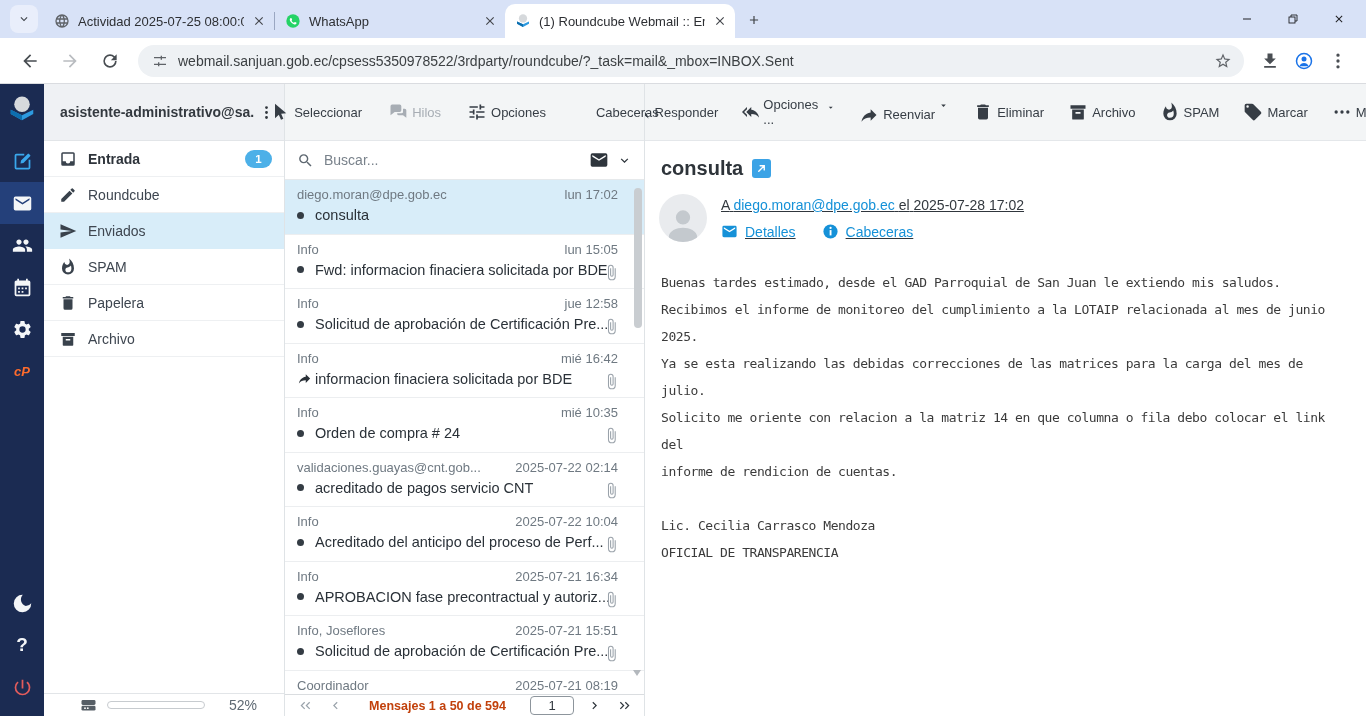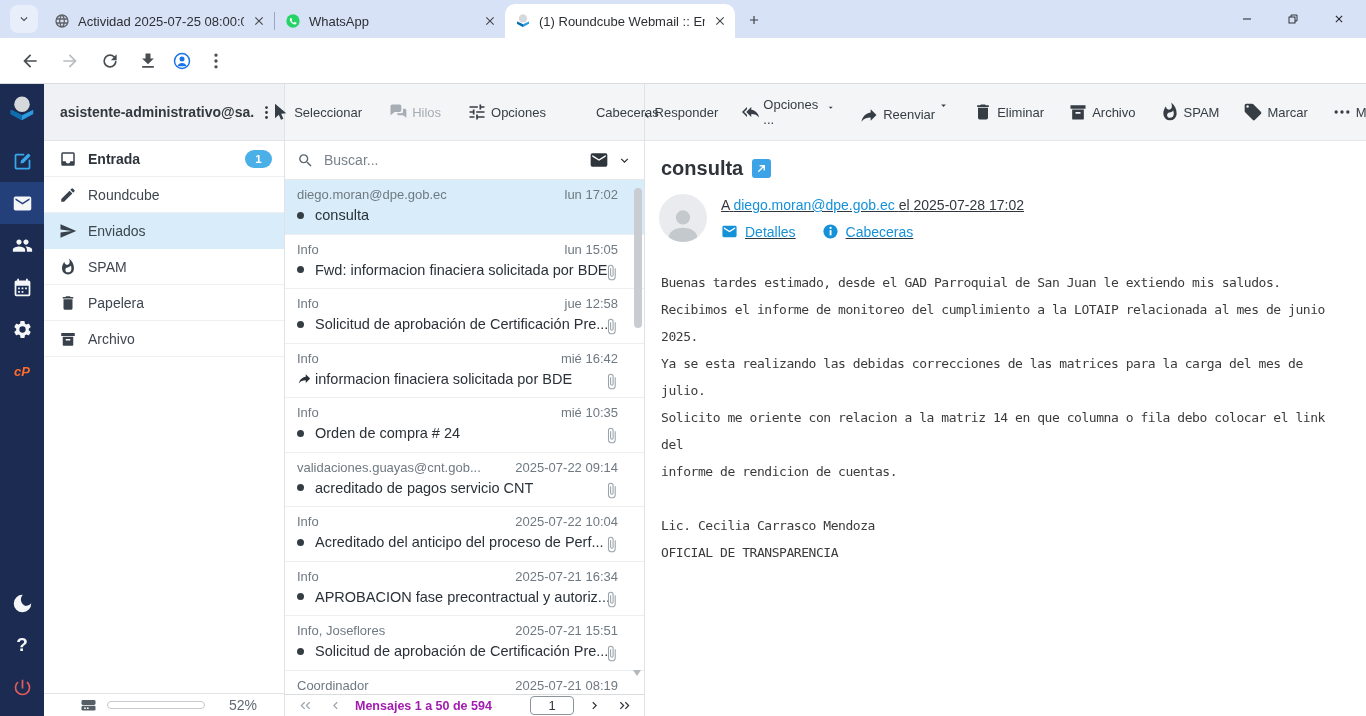--- a/index.html
+++ b/index.html
@@ -99,21 +99,21 @@
   .m-status .icon { width:14px; height:14px; }
   .m-subj { flex:1; white-space:nowrap; overflow:hidden; }
   .m-clip { position:absolute; right:24px; top:29px; width:17px; height:17px; color:#9aa2aa; }
   .mrow.partial { border-bottom:none; }
   .list-scrollbar { position:absolute; right:2px; top:8px; width:8px; height:140px; border-radius:4px; background:#c9cdd1; }
   .scroll-arrow { position:absolute; right:3px; bottom:18px; width:0; height:0; border-left:4px solid transparent; border-right:4px solid transparent; border-top:6px solid #b3b8bd; }
   .list-footer { height:22px; border-top:1px solid #dadde0; display:flex; align-items:center; padding:0 10px; gap:10px; background:#fff; }
   .pg-btn { width:20px; height:18px; display:flex; align-items:center; justify-content:center; color:#2f363d; }
   .pg-btn .icon { width:15px; height:15px; }
   .pg-btn.disabled { color:#9aa3ab; }
-  .pg-text { flex:1; text-align:left; font-size:12.5px; font-weight:bold; color:#a21caf; }
+  .pg-text { flex:1; text-align:center; font-size:12.5px; font-weight:bold; color:#c2410c; }
   .pg-input { width:44px; height:19px; border:1px solid #8d959c; border-radius:4px; text-align:center; font-size:13px; color:#30363d; font-family:"Liberation Sans",sans-serif; background:#fff; }
 
   
   .viewcol { flex:1; display:flex; flex-direction:column; background:#fff; min-width:0; }
   .view-toolbar { height:57px; background:#f3f5f6; display:flex; align-items:center; justify-content:center; gap:24px; border-bottom:1px solid #e4e7ea; }
   .view-content { flex:1; padding:16px 20px 0 14px; overflow:hidden; }
   .subject-row { display:flex; align-items:center; gap:9px; padding-left:2px; }
   .subject { font-size:20px; font-weight:bold; color:#2e343a; }
   .ext-link { width:19px; height:19px; border-radius:3px; background:#3ba3e6; color:#fff; display:flex; align-items:center; justify-content:center; }
   .ext-link .icon { width:11px; height:11px; }
@@ -232,20 +232,33 @@
         </svg>
       </span>
     </div>
   <div class="nav-btn">
       <span class="icon">
         <svg viewBox="0 0 24 24" fill="currentColor">
           <path d="M17.65 6.35A7.96 7.96 0 0012 4a8 8 0 108 8h-2a6 6 0 11-1.76-4.24L13 11h7V4l-2.35 2.35z"></path>
         </svg>
       </span>
     </div>
+  <div class="urlbar">
+    <span class="icon tune">
+        <svg viewBox="0 0 24 24" fill="currentColor">
+          <path d="M3 6h10v2H3zM15 6h6v2h-6zM3 16h6v2H3zM11 16h10v2H11zM13 4h2v6h-2zM9 14h2v6H9z"></path>
+        </svg>
+      </span>
+    <span class="url-text">webmail.sanjuan.gob.ec/cpsess5350978522/3rdparty/roundcube/?_task=mail&amp;_mbox=INBOX.Sent</span>
+    <span class="icon star">
+        <svg viewBox="0 0 24 24" fill="currentColor">
+          <path d="M22 9.24l-7.19-.62L12 2 9.19 8.63 2 9.24l5.46 4.73L5.82 21 12 17.27 18.18 21l-1.63-7.03L22 9.24zM12 15.4l-3.76 2.27 1-4.28-3.32-2.88 4.38-.38L12 6.1l1.71 4.04 4.38.38-3.32 2.88 1 4.28L12 15.4z"></path>
+        </svg>
+      </span>
+  </div>
   <div class="chrome-actions">
     <span class="icon">
         <svg viewBox="0 0 24 24" fill="currentColor">
           <path d="M19 9h-4V3H9v6H5l7 7 7-7zM5 18v2h14v-2H5z"></path>
         </svg>
       </span>
     <span class="icon profile">
         <svg viewBox="0 0 24 24" fill="none" stroke="currentColor" stroke-width="1.8">
           <circle cx="12" cy="12" r="9"></circle>
           <circle cx="12" cy="9.5" r="3" fill="currentColor" stroke="none"></circle>
@@ -538,21 +551,21 @@
           </div>
     <span class="m-clip icon">
             <svg viewBox="0 0 24 24" fill="currentColor">
               <path d="M16.5 6v11.5a4 4 0 01-8 0V5a2.5 2.5 0 015 0v10.5a1 1 0 01-2 0V6H10v9.5a2.5 2.5 0 005 0V5a4 4 0 00-8 0v12.5a5.5 5.5 0 0011 0V6h-1.5z"></path>
             </svg>
           </span>
         </div>
         <div class="mrow">
           <div class="l1">
             <span class="m-from">validaciones.guayas@cnt.gob...</span>
-      <span class="m-date">2025-07-22 09:14</span>
+      <span class="m-date">2025-07-22 02:14</span>
           </div>
     <div class="l2">
             <span class="m-status">
               <span class="dot"></span>
             </span>
             <span class="m-subj">acreditado de pagos servicio CNT</span>
           </div>
     <span class="m-clip icon">
             <svg viewBox="0 0 24 24" fill="currentColor">
               <path d="M16.5 6v11.5a4 4 0 01-8 0V5a2.5 2.5 0 015 0v10.5a1 1 0 01-2 0V6H10v9.5a2.5 2.5 0 005 0V5a4 4 0 00-8 0v12.5a5.5 5.5 0 0011 0V6h-1.5z"></path>

